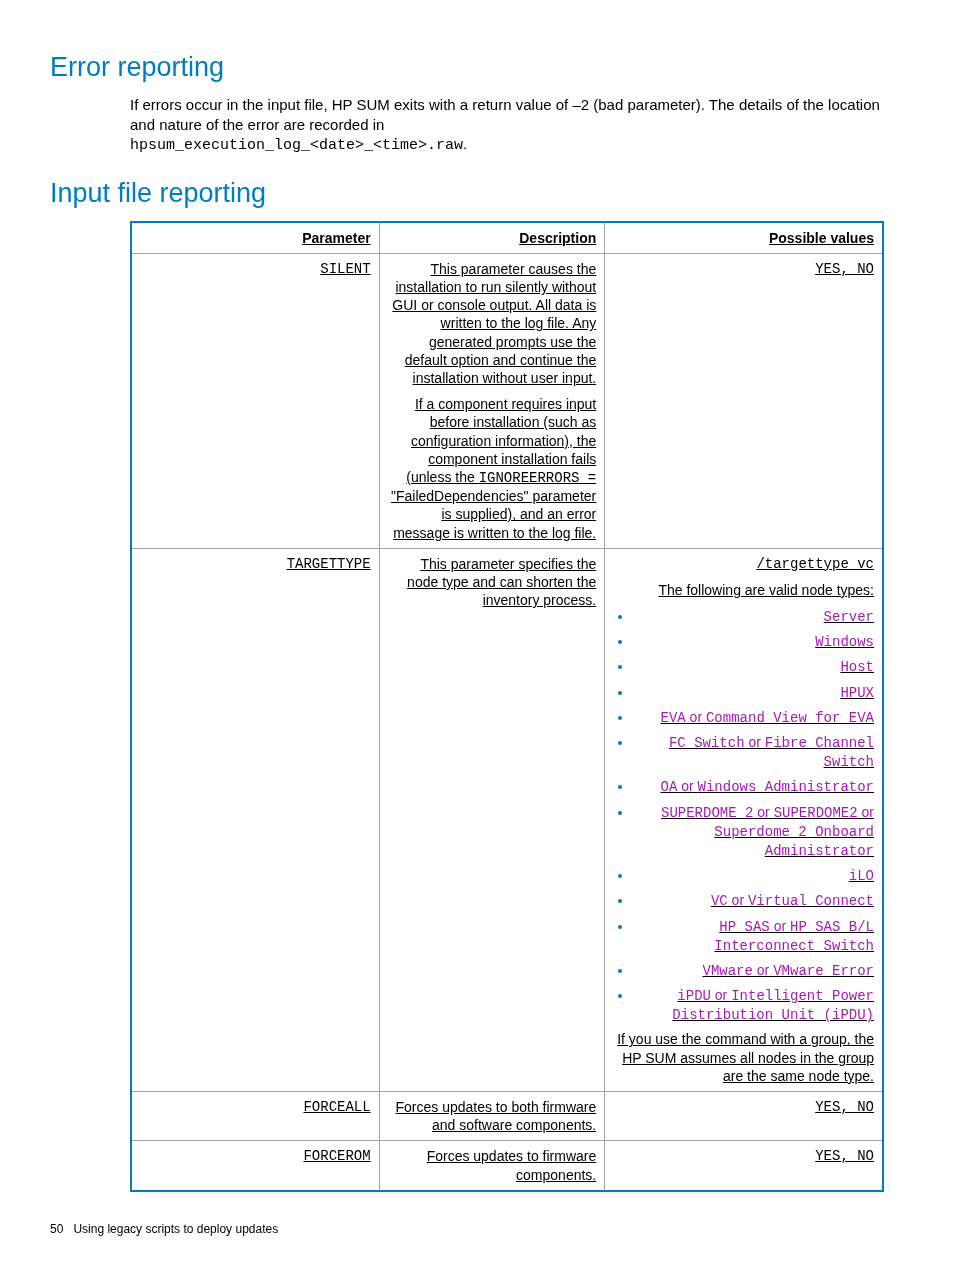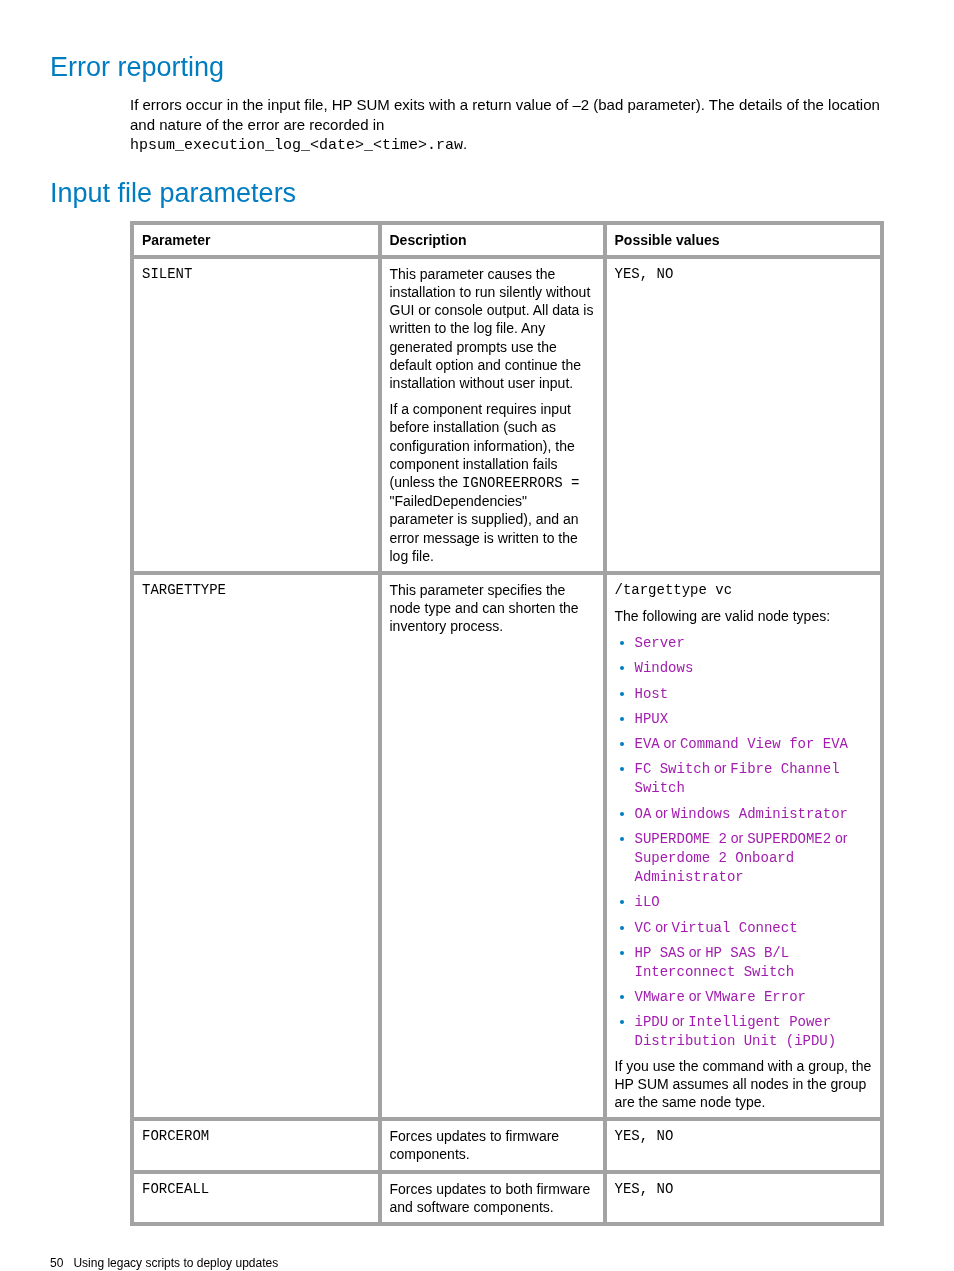--- a/index.html
+++ b/index.html
@@ -24,25 +24,26 @@
   .mono {
     font-family: "Courier New", monospace;
   }
   table {
     margin-left: 80px;
     border-collapse: collapse;
     width: calc(100% - 80px);
     border: 2px solid #007cc1;
   }
   th, td {
-    border: 4px solid #a3a3a3;
+    border: 1px solid #a3a3a3;
     padding: 6px 8px;
-    text-align: left;
+    text-align: right;
     vertical-align: top;
     font-size: 14px;
+    text-decoration: underline;
   }
   th {
     font-weight: bold;
   }
   td p {
     margin: 0 0 8px 0;
   }
   td p:last-child {
     margin-bottom: 0;
   }
@@ -67,21 +68,21 @@
 </style>
 </head>
 <body>
 
 <h2>Error reporting</h2>
 <div class="body-text">
   <span>If errors occur in the input file, HP SUM exits with a return value of –2 (bad parameter). The details of the location and nature of the error are recorded in </span><br>
   <span class="mono">hpsum_execution_log_&lt;date&gt;_&lt;time&gt;.raw</span><span>.</span>
 </div>
 
-<h2>Input file parameters</h2>
+<h2>Input file reporting</h2>
 
 <table>
   <thead>
     <tr>
       <th class="col-param">Parameter</th>
       <th class="col-desc">Description</th>
       <th class="col-vals">Possible values</th>
     </tr>
   </thead>
   <tbody>
@@ -113,28 +114,28 @@
           <li><span><span class="mono">VC</span><span> or </span><span class="mono">Virtual Connect</span></span></li>
           <li><span><span class="mono">HP SAS</span><span> or </span><span class="mono">HP SAS B/L Interconnect Switch</span></span></li>
           <li><span><span class="mono">VMware</span><span> or </span><span class="mono">VMware Error</span></span></li>
           <li><span><span class="mono">iPDU</span><span> or </span><span class="mono">Intelligent Power Distribution Unit (iPDU)</span></span></li>
         </ul>
         <p>If you use the command with a group, the HP SUM assumes all nodes in the group are the same node type.</p>
       </td>
     </tr>
 
     <tr>
-      <td class="mono">FORCEROM</td>
-      <td>Forces updates to firmware components.</td>
+      <td class="mono">FORCEALL</td>
+      <td>Forces updates to both firmware and software components.</td>
       <td class="mono">YES, NO</td>
     </tr>
 
     <tr>
-      <td class="mono">FORCEALL</td>
-      <td>Forces updates to both firmware and software components.</td>
+      <td class="mono">FORCEROM</td>
+      <td>Forces updates to firmware components.</td>
       <td class="mono">YES, NO</td>
     </tr>
   </tbody>
 </table>
 
 <div class="footer">
   <span>50</span>&nbsp;&nbsp;&nbsp;<span>Using legacy scripts to deploy updates</span>
 </div>
 
 </body></html>

